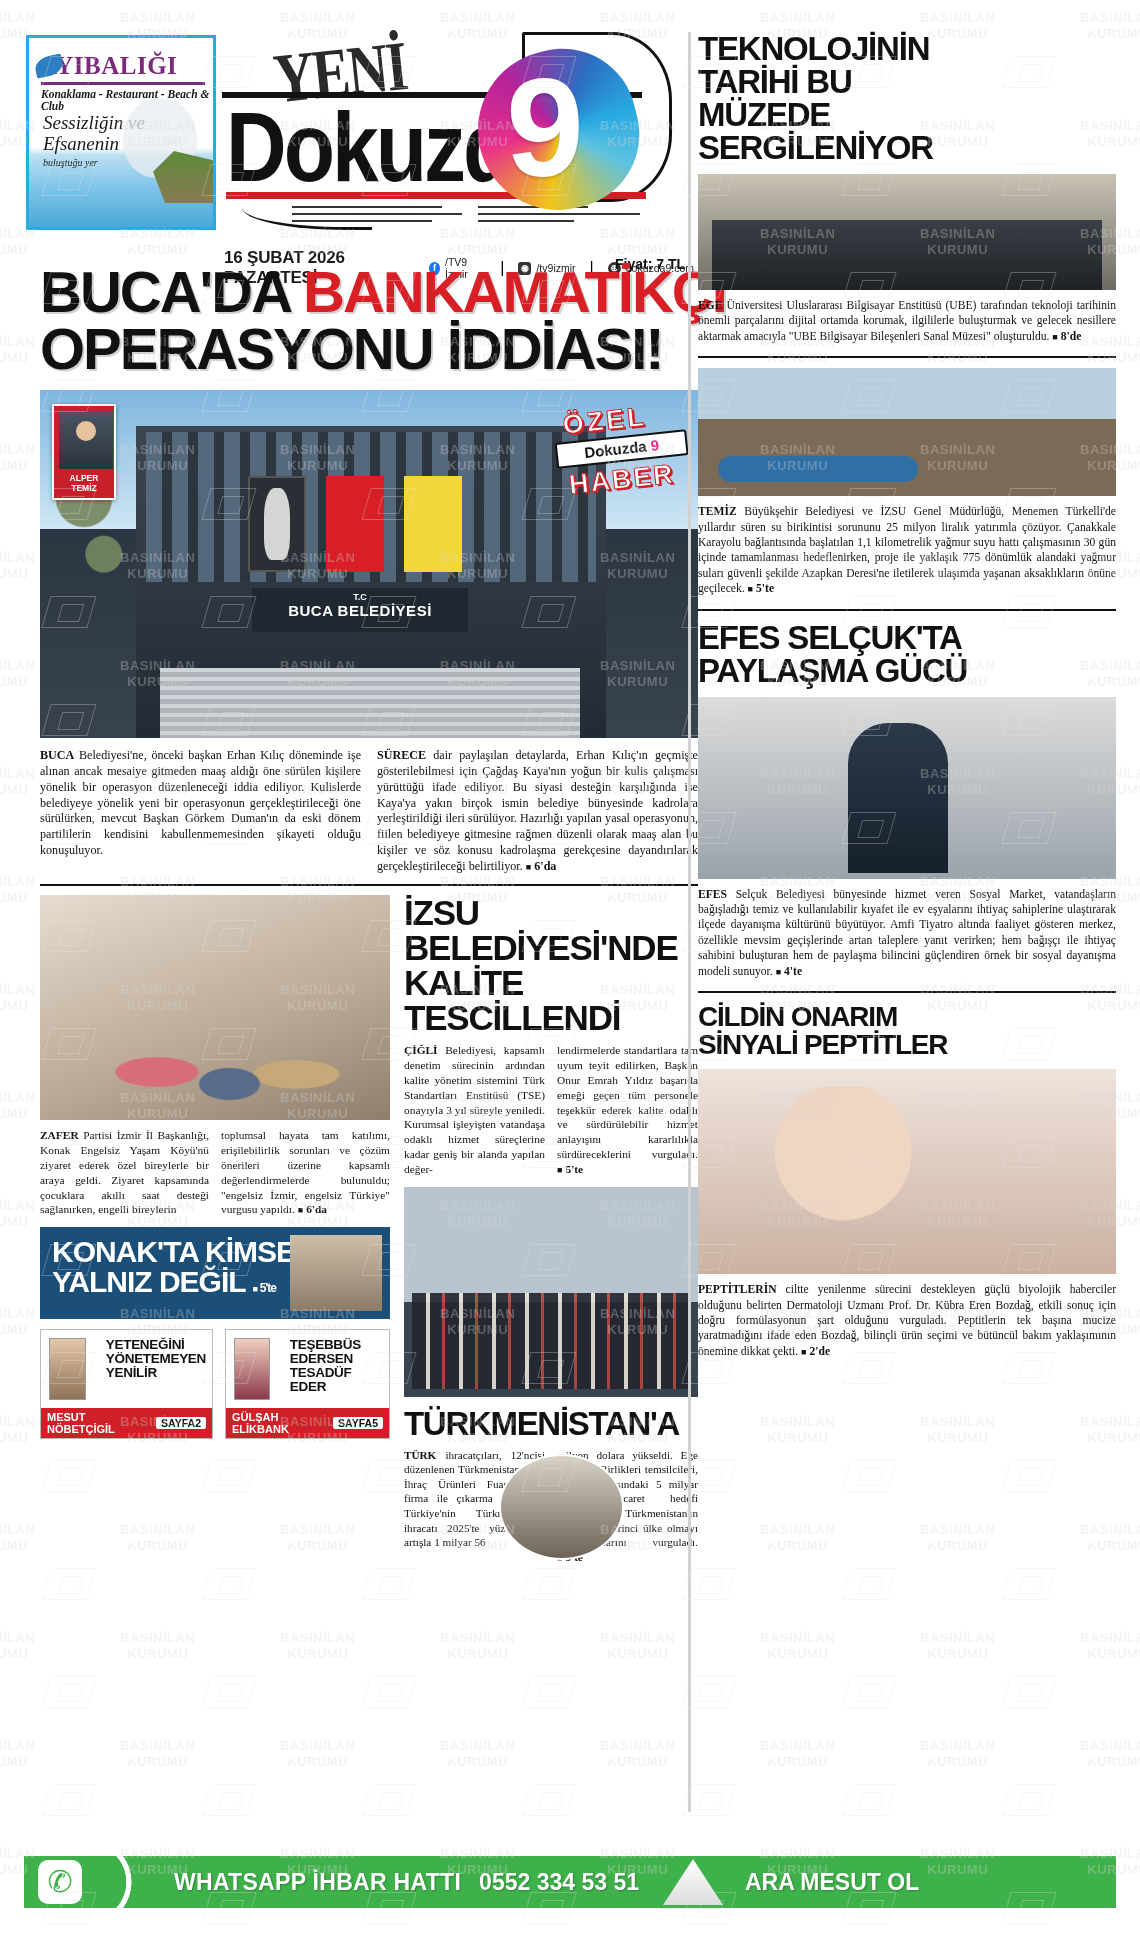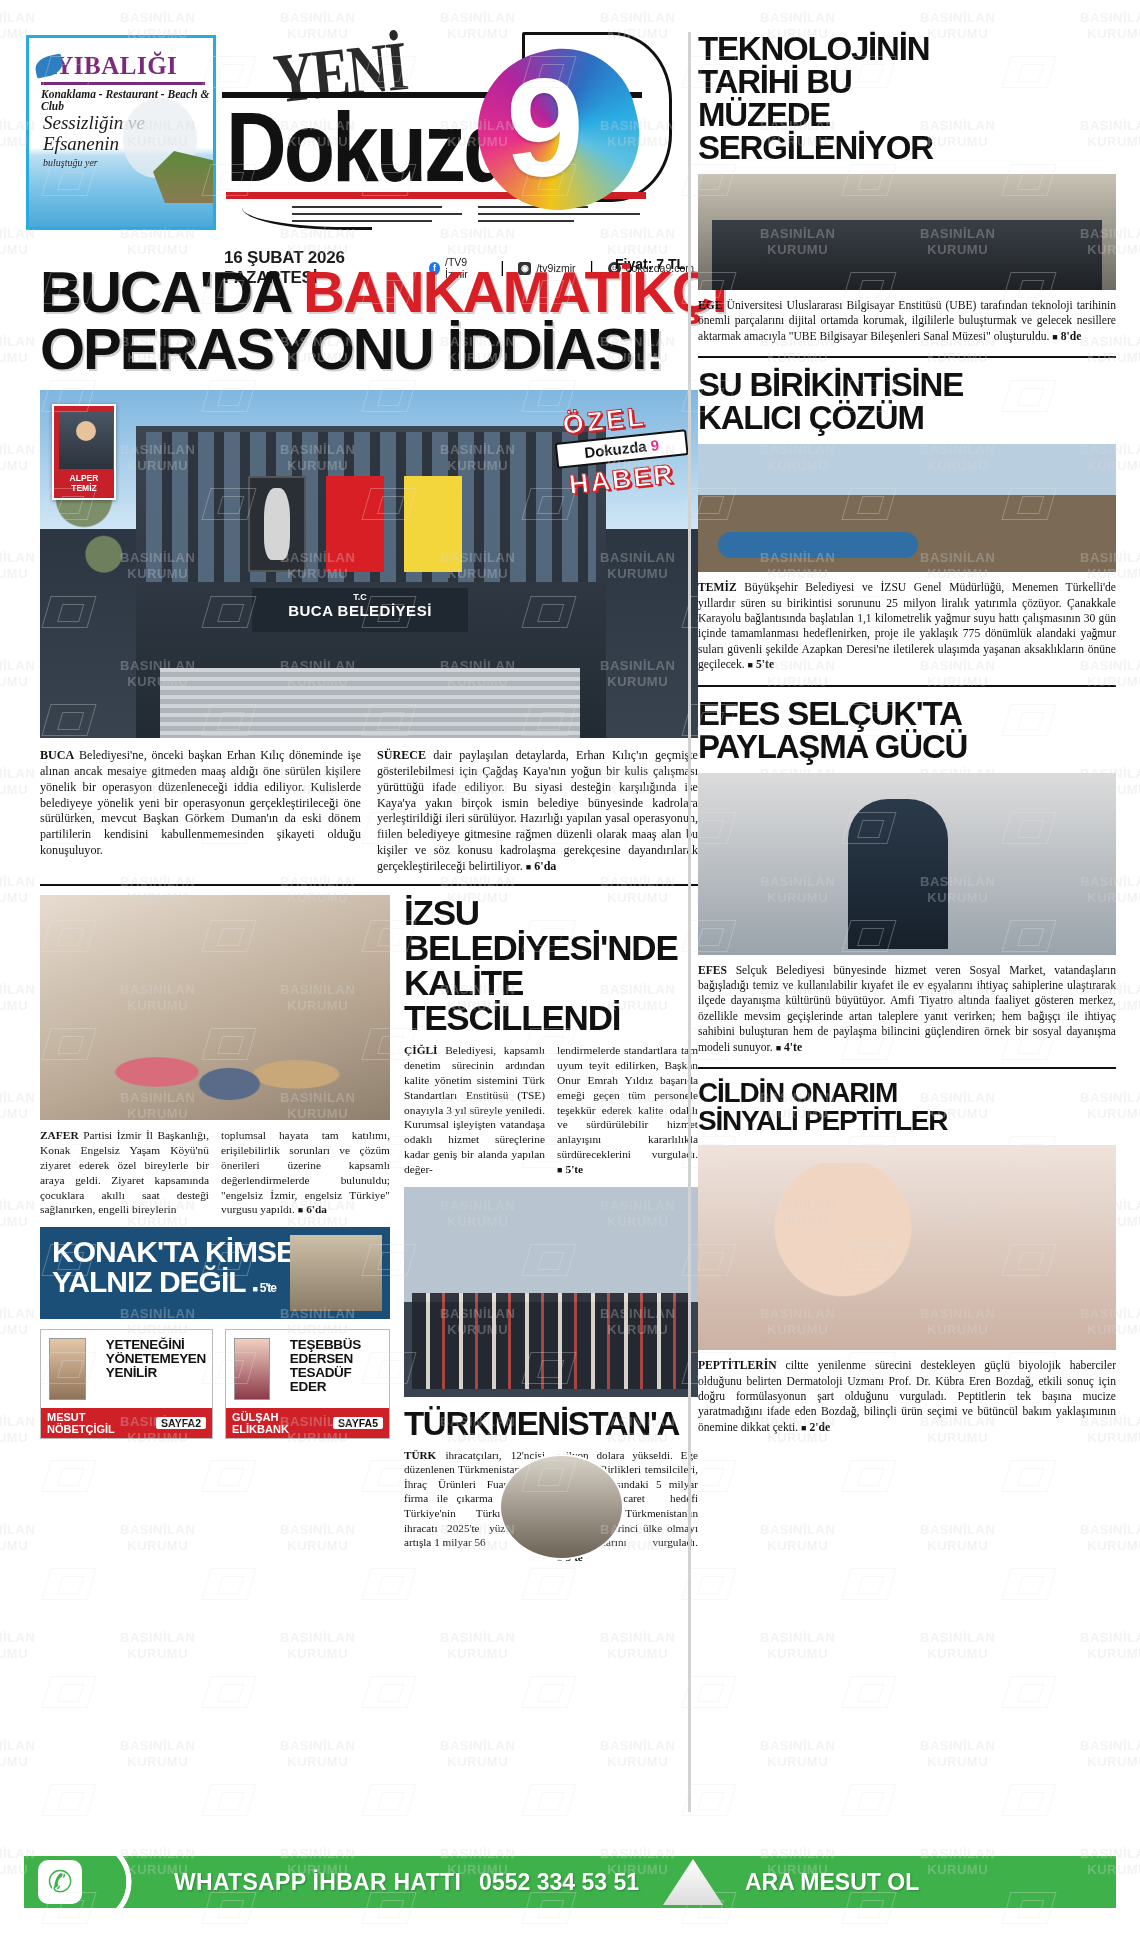--- a/index.html
+++ b/index.html
@@ -636,24 +636,20 @@
       <div class="r-body">
         <b>EGE</b>
         <span>Üniversitesi Uluslararası Bilgisayar Enstitüsü (UBE) tarafından teknoloji tarihinin önemli parçalarını dijital ortamda korumak, ilgililerle buluşturmak ve gelecek nesillere aktarmak amacıyla "UBE Bilgisayar Bileşenleri Sanal Müzesi" oluşturuldu.</span>
         <span class="pg">8'de</span>
       </div>
     </div>
 
     <div class="r-rule"></div>
 
     <div>
-      <div class="r-head">
-        <div>SU BİRİKİNTİSİNE</div>
-        <div>KALICI ÇÖZÜM</div>
-      </div>
       <div class="r-photo su"></div>
       <div class="r-body">
         <b>TEMİZ</b>
         <span>Büyükşehir Belediyesi ve İZSU Genel Müdürlüğü, Menemen Türkelli'de yıllardır süren su birikintisi sorununu 25 milyon liralık yatırımla çözüyor. Çanakkale Karayolu bağlantısında başlatılan 1,1 kilometrelik yağmur suyu hattı çalışmasının 30 gün içinde tamamlanması hedeflenirken, proje ile yaklaşık 775 dönümlük alandaki yağmur suları güvenli şekilde Azapkan Deresi'ne iletilerek ulaşımda yaşanan aksaklıkların önüne geçilecek.</span>
         <span class="pg">5'te</span>
       </div>
     </div>
 
     <div class="r-rule"></div>
 

